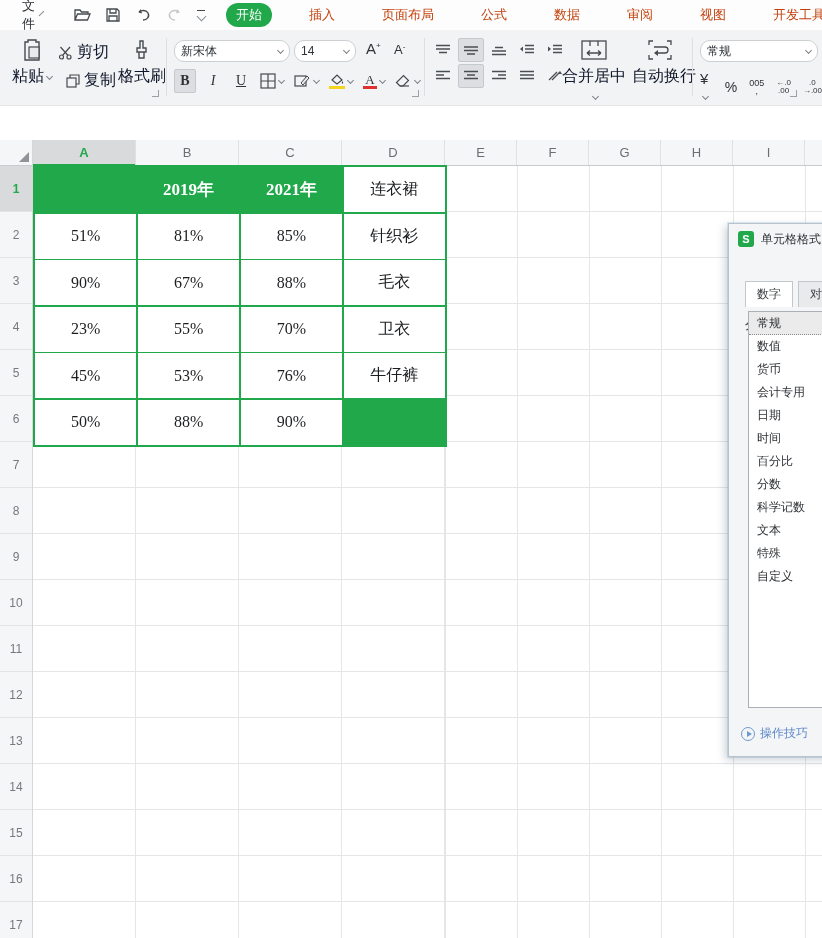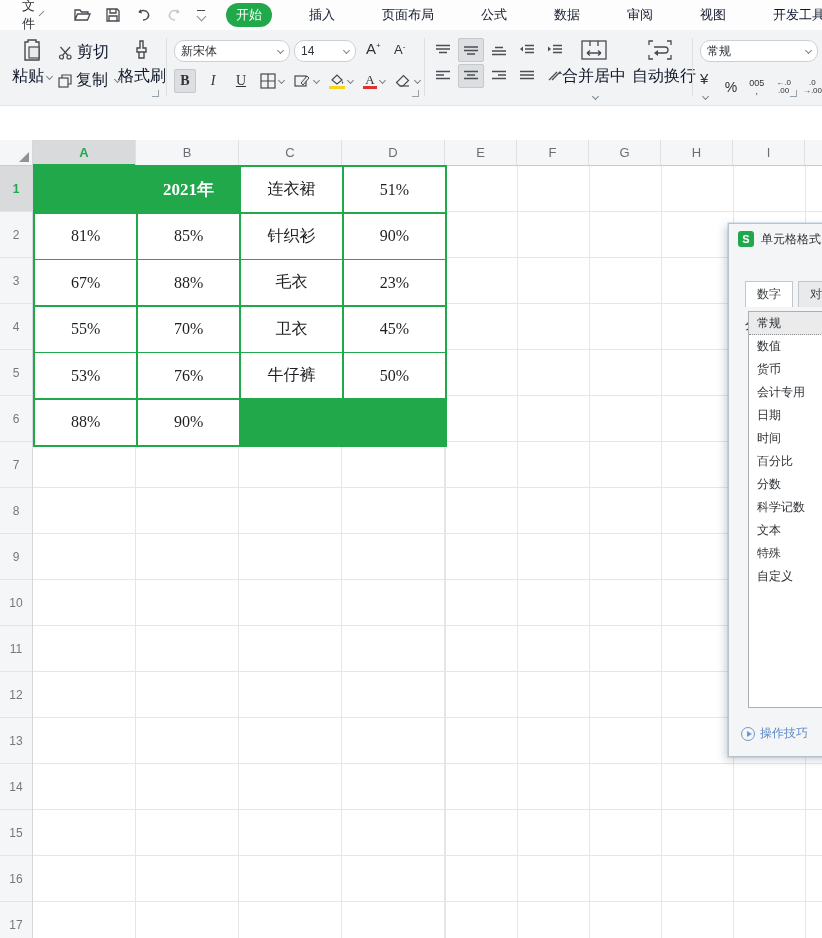--- a/index.html
+++ b/index.html
@@ -10,32 +10,32 @@
   
   .menubar { position:absolute; top:0; left:0; right:0; height:30px; background:#fdfdfd; display:flex; align-items:center; }
   .hamburger { width:16px; height:12px; margin-left:14px; display:flex; flex-direction:column; justify-content:space-between; }
   .hamburger i { display:block; height:1.6px; background:#3f4347; }
   .file-label { font-size:13px; margin-left:8px; color:#2f3337; }
   .chev { width:7px; height:7px; border-right:1.4px solid #8a8f94; border-bottom:1.4px solid #8a8f94; transform:rotate(45deg); display:inline-block; margin:0 0 3px 6px; }
   .mb-sep { width:1px; height:16px; background:#e2e4e6; margin:0 12px; }
   .qt-icon { margin:0 7px; display:flex; align-items:center; }
   .qt-icon svg { display:block; }
   .menu-tabs { display:flex; align-items:center; margin-left:14px; gap:27px; }
-  .menu-tab { font-size:13px; color:#0f172a; padding:3px 10px; border-radius:12px; cursor:default; white-space:nowrap; }
+  .menu-tab { font-size:13px; color:#c2410c; padding:3px 10px; border-radius:12px; cursor:default; white-space:nowrap; }
   .menu-tab.active { background:#21a84b; color:#fff; }
 
   
   .ribbon { position:absolute; top:30px; left:0; right:0; height:76px; background:#f2f3f5; border-bottom:1px solid #e3e5e7; }
   .rb-sep { position:absolute; top:8px; width:1px; height:58px; background:#dddfe1; }
   .corner-mark { position:absolute; width:7px; height:7px; border-right:1.4px solid #9aa0a5; border-bottom:1.4px solid #9aa0a5; }
   .rb-label { font-size:16px; color:#0f172a; white-space:nowrap; }
   .dd { width:5px; height:5px; border-right:1.2px solid #7c8287; border-bottom:1.2px solid #7c8287; transform:rotate(45deg); display:inline-block; margin-left:3px; margin-bottom:2px; }
   .paste { position:absolute; left:10px; top:8px; width:44px; text-align:center; }
   .cutbtn { position:absolute; left:58px; top:12px; display:flex; align-items:center; gap:4px; }
-  .copybtn { position:absolute; left:58px; top:40px; display:flex; align-items:center; gap:4px; }
+  .copybtn { position:absolute; left:66px; top:40px; display:flex; align-items:center; gap:4px; }
   .fpaint { position:absolute; left:118px; top:8px; width:46px; text-align:center; }
   .combo { background:#fff; border:1px solid #cdd0d3; border-radius:10px; height:22px; display:flex; align-items:center; padding:0 6px; font-size:12px; color:#2f3337; }
   .combo .dd { margin-left:auto; }
   .font-name { position:absolute; left:174px; top:10px; width:116px; }
   .font-size { position:absolute; left:294px; top:10px; width:62px; }
   .a-grow { position:absolute; left:366px; top:10px; font-size:15px; color:#2f3337; }
   .a-shrink { position:absolute; left:394px; top:12px; font-size:13px; color:#2f3337; }
   .a-grow sup,.a-shrink sup { font-size:8px; }
   .fmt-row { position:absolute; left:174px; top:38px; display:flex; align-items:center; gap:6px; height:26px; }
   .fbtn { min-width:22px; height:24px; display:flex; align-items:center; justify-content:center; border-radius:2px; font-size:14px; color:#2f3337; padding:0 2px; }
@@ -421,20 +421,21 @@
   <div class="row-h">15</div>
 
   <div class="row-h">16</div>
 
   <div class="row-h">17</div>
 </div>
     <div class="grid-area"></div>
 
     <div class="data-table">
       <div class="hcell"></div>
+      <div class="hcell">2019年</div>
       <div class="hcell">2021年</div>
       <span id="table-body" style="display:contents;">
   <div style="display:contents;">
     <div class="dcell">连衣裙</div>
     <div class="dcell">51%</div>
     <div class="dcell">81%</div>
     <div class="dcell">85%</div>
   </div>
 
   <div style="display:contents;">

